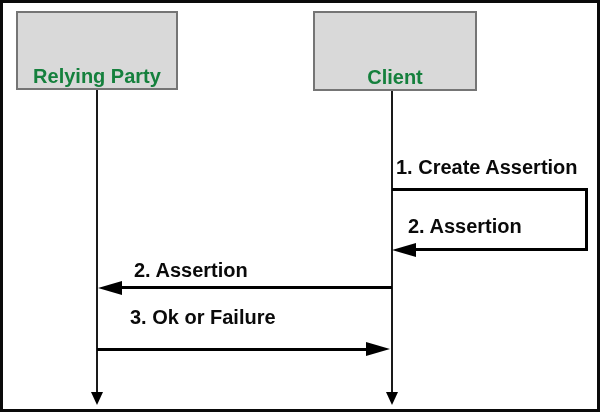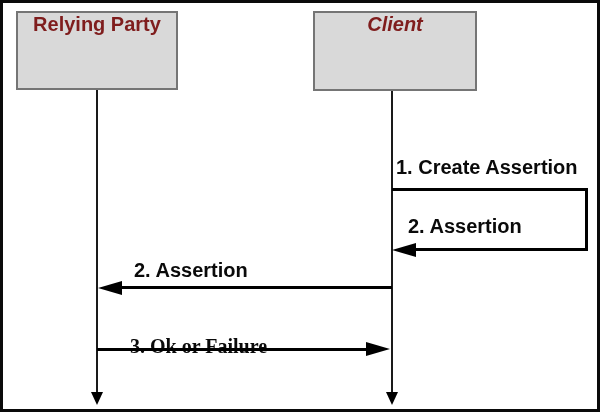--- a/index.html
+++ b/index.html
@@ -12,28 +12,28 @@
     background: #ffffff;
     font-family: "Liberation Sans", sans-serif;
     overflow: hidden;
   }
   .actor-box {
     position: absolute;
     box-sizing: border-box;
     background: #d9d9d9;
     border: 2px solid #757575;
     display: flex;
-    align-items: flex-start;
+    align-items: flex-end;
     justify-content: center;
     font-weight: bold;
     font-size: 20px;
-    color: #7f1d1d;
+    color: #15803d;
   }
   .actor-rp   { left: 13px;  top: 8px; width: 162px; height: 79px; }
-  .actor-client { left: 310px; top: 8px; width: 164px; height: 80px; font-style: italic; }
+  .actor-client { left: 310px; top: 8px; width: 164px; height: 80px; }
 
   .lifeline { position: absolute; width: 2px; background: #1a1a1a; }
   .lifeline-rp     { left: 93px;  top: 87px; height: 302px; }
   .lifeline-client { left: 388px; top: 88px; height: 301px; }
 
   .lifeline-end { position: absolute; width: 0; height: 0;
     border-left: 6px solid transparent; border-right: 6px solid transparent;
     border-top: 13px solid #000; }
   .end-rp     { left: 88px;  top: 389px; }
   .end-client { left: 383px; top: 389px; }
@@ -46,21 +46,21 @@
     font-weight: bold;
     font-size: 20px;
     line-height: 21px;
     color: #0a0a0a;
     text-align: left;
     white-space: nowrap;
   }
   .lbl-create   { left: 393px; top: 154px; width: 192px; }
   .lbl-assert-self { left: 405px; top: 213px; width: 130px; }
   .lbl-assert   { left: 131px; top: 257px; width: 200px; }
-  .lbl-okfail   { left: 127px; top: 333px; width: 200px; font-family: Liberation Serif, serif; }
+  .lbl-okfail   { left: 127px; top: 304px; width: 200px; }
 
   
   .self-top    { left: 389px; top: 185px; width: 196px; }
   .self-right  { left: 582px; top: 185px; height: 63px; }
   .self-bottom { left: 411px; top: 245px; width: 172px; }
 
   
   .arrow-left, .arrow-right { position: absolute; width: 0; height: 0;
     border-top: 7px solid transparent; border-bottom: 7px solid transparent; }
   .arrow-left  { border-right: 24px solid #000; }

